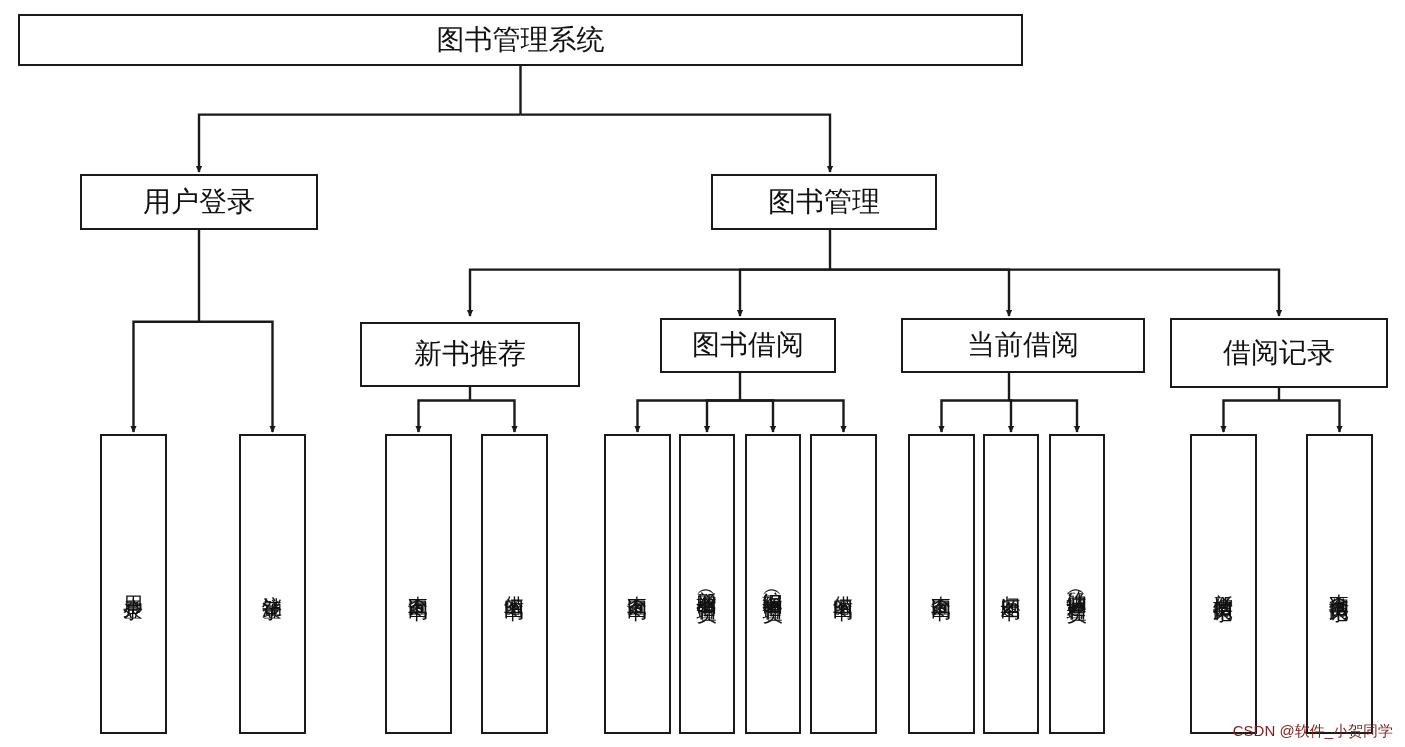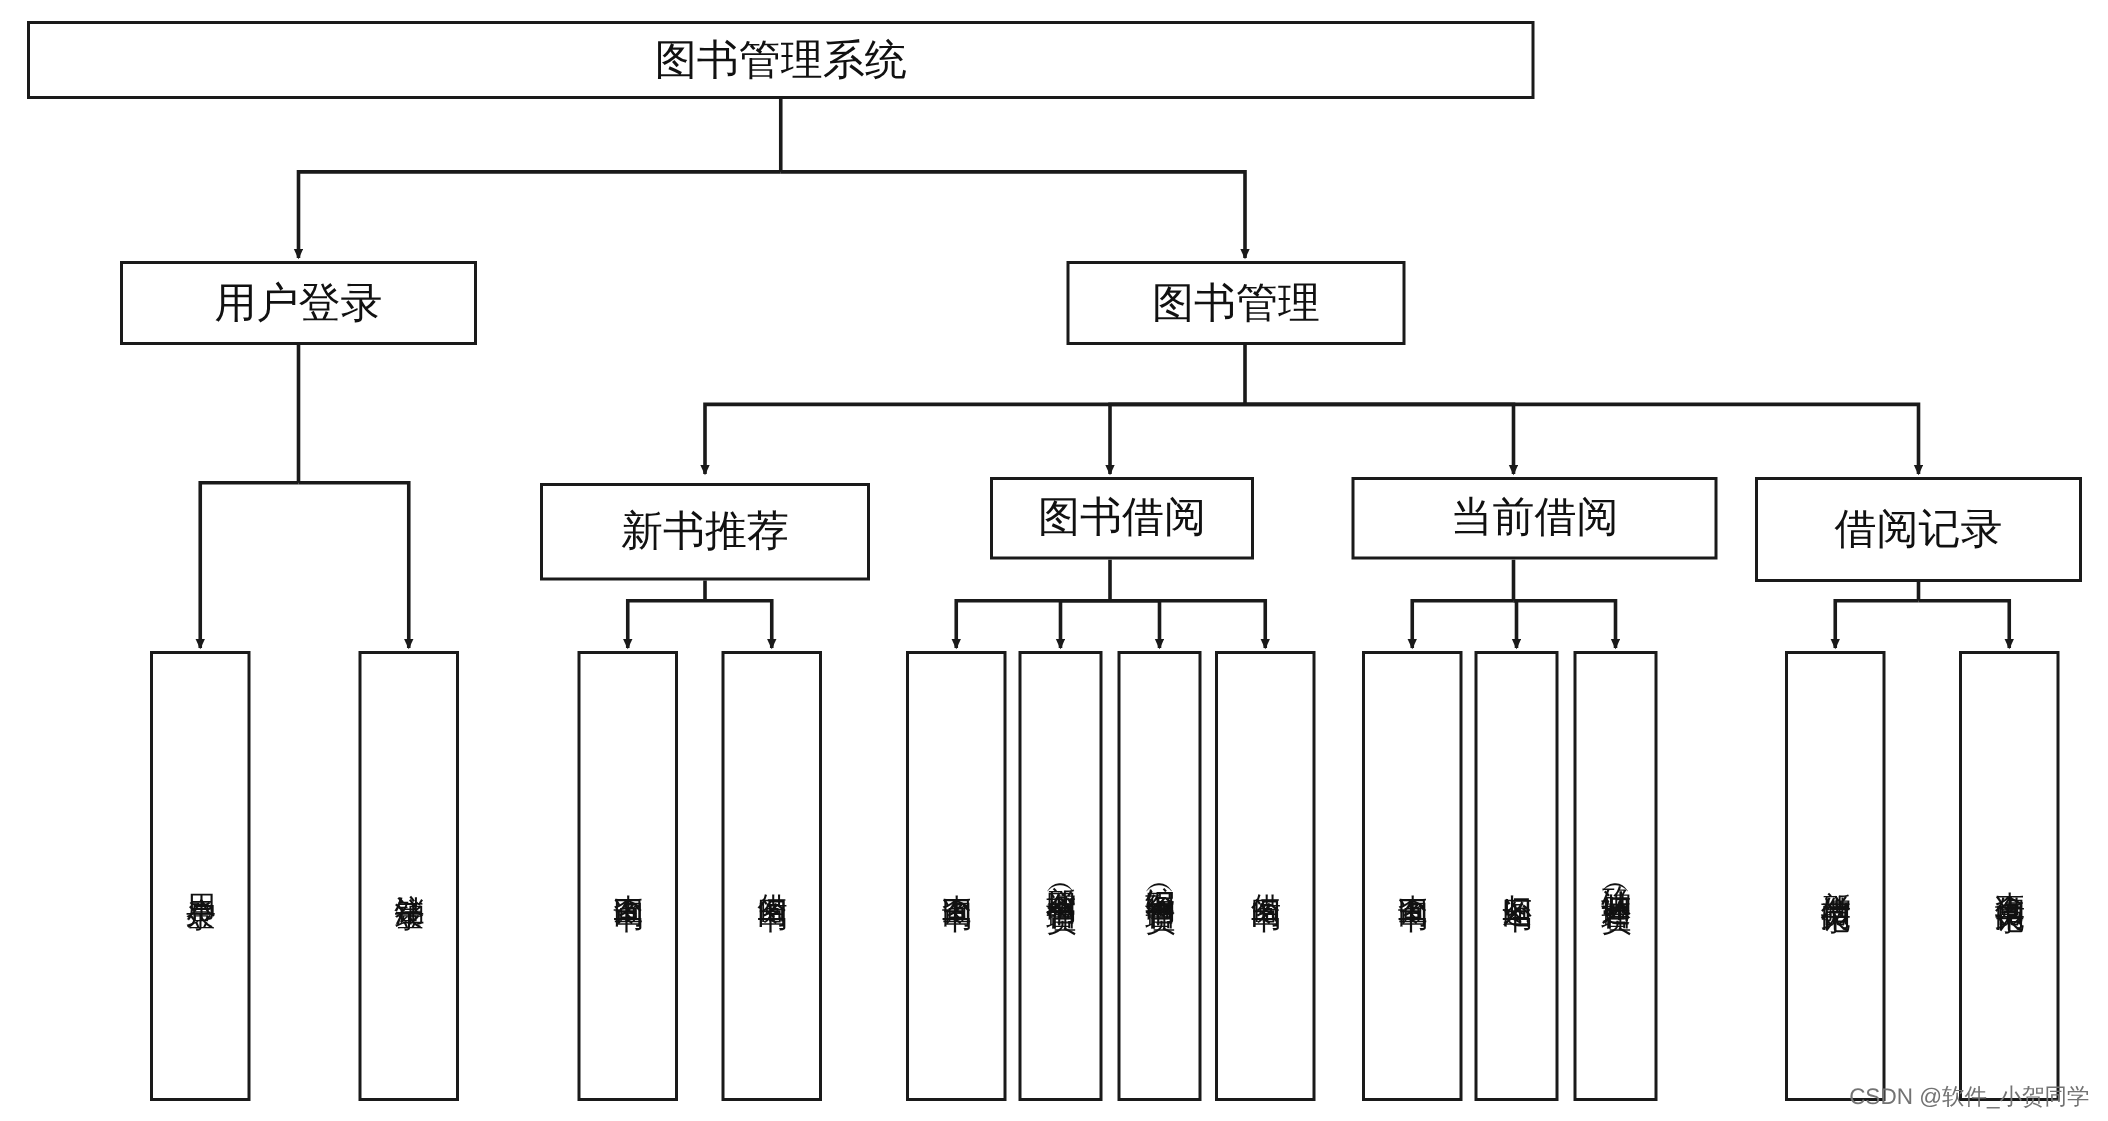--- a/index.html
+++ b/index.html
@@ -47,21 +47,21 @@
     padding: 8px 0;
   }
   .node.vertical > span {
     display: block;
   }
   .watermark {
     position: absolute;
     right: 12px;
     bottom: 6px;
     font-size: 15px;
-    color: #737373;
+    color: #7f1d1d;
     white-space: nowrap;
   }
 </style>
 </head>
 <body>
 
 <div id="stage">
   <svg id="edges" viewBox="0 0 1405 747">
     <defs>
       <marker id="arrow" markerWidth="10" markerHeight="10" refX="6.2" refY="3.2" orient="auto" markerUnits="userSpaceOnUse">

